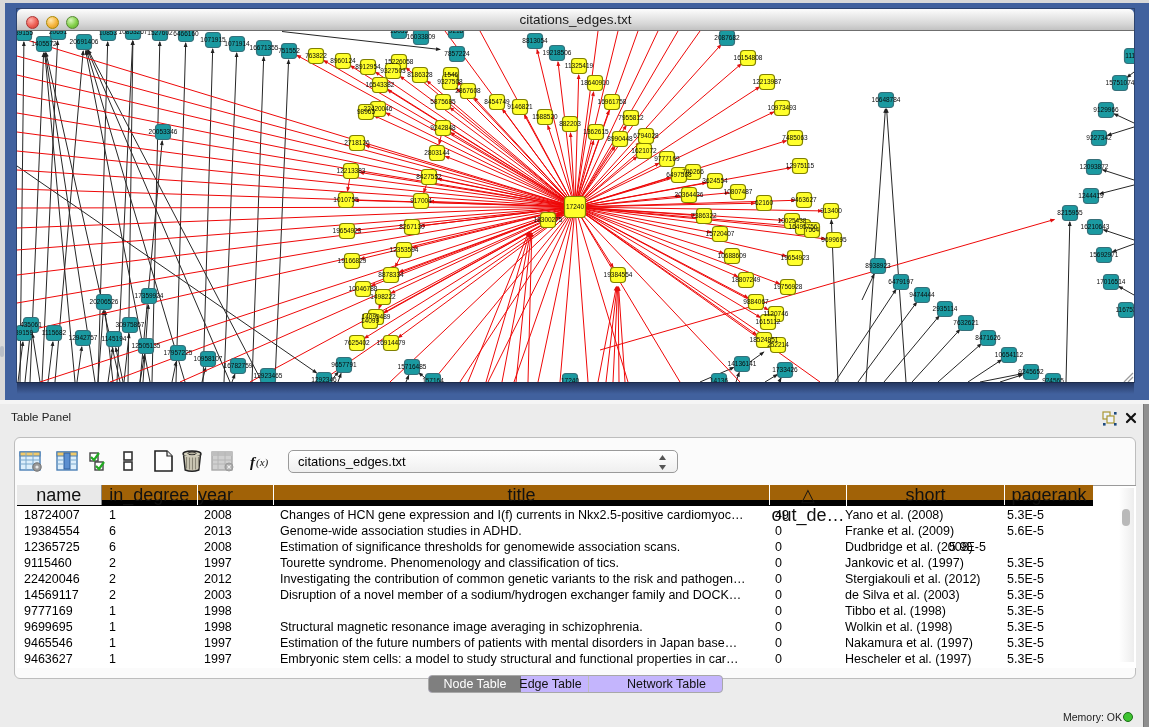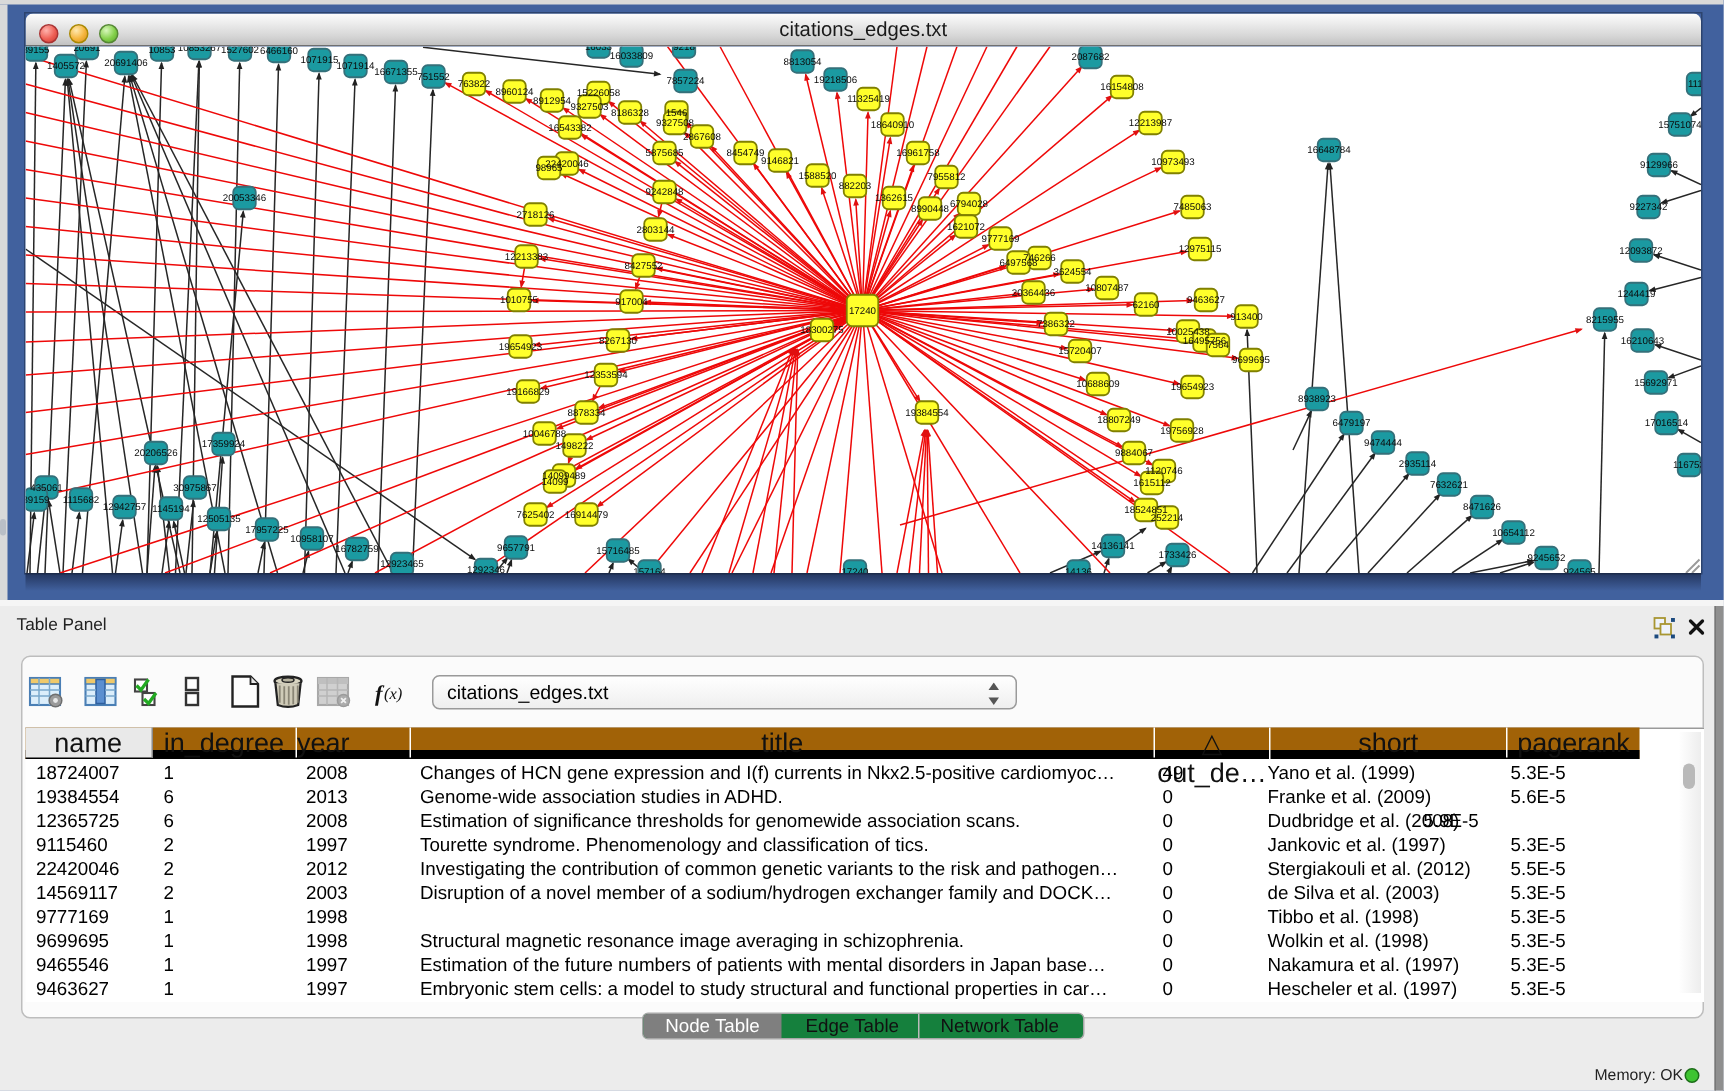--- a/index.html
+++ b/index.html
@@ -605,21 +605,21 @@
   <div class="abs" style="left:753px;top:0;width:77px;height:36px;border-right:1px solid #fff;box-sizing:border-box;text-align:center;line-height:20px">△ out_de…</div>
   <div class="abs" style="left:830px;top:0;width:158px;height:20px;border-right:1px solid #fff;box-sizing:border-box;text-align:center;line-height:20px">short</div>
   <div class="abs" style="left:988px;top:0;width:88px;height:32px;text-align:center;line-height:20px">pagerank</div>
 </div>
 <div style="position:absolute;left:0;top:508px;width:1080px;height:16px;font-size:12.5px;color:#000">
     <span style="position:absolute;left:24px">18724007</span>
     <span style="position:absolute;left:109px">1</span>
     <span style="position:absolute;left:204px">2008</span>
     <span style="position:absolute;left:280px">Changes of HCN gene expression and I(f) currents in Nkx2.5-positive cardiomyoc…</span>
     <span style="position:absolute;left:775px">49</span>
-    <span style="position:absolute;left:845px">Yano et al. (1999)</span>
+    <span style="position:absolute;left:845px">Yano et al. (2008)</span>
     <span style="position:absolute;left:1007px">5.3E-5</span>
   </div>
 <div style="position:absolute;left:0;top:524px;width:1080px;height:16px;font-size:12.5px;color:#000">
     <span style="position:absolute;left:24px">19384554</span>
     <span style="position:absolute;left:109px">6</span>
     <span style="position:absolute;left:204px">2013</span>
     <span style="position:absolute;left:280px">Genome-wide association studies in ADHD.</span>
     <span style="position:absolute;left:775px">0</span>
     <span style="position:absolute;left:845px">Franke et al. (2009)</span>
     <span style="position:absolute;left:1007px">5.6E-5</span>
@@ -692,20 +692,20 @@
     <span style="position:absolute;left:204px">1997</span>
     <span style="position:absolute;left:280px">Embryonic stem cells: a model to study structural and functional properties in car…</span>
     <span style="position:absolute;left:775px">0</span>
     <span style="position:absolute;left:845px">Hescheler et al. (1997)</span>
     <span style="position:absolute;left:1007px">5.3E-5</span>
   </div>
 
 <div class="abs" style="left:1119px;top:488px;width:15px;height:174px;background:linear-gradient(90deg,#ffffff,#ededed)"></div>
 <div class="abs" style="left:1122px;top:509px;width:8px;height:17px;background:#b9b9b9;border-radius:4px"></div>
 
-<div class="abs" style="left:428px;top:675px;width:295px;height:18px;border:1px solid #a8a8a8;border-radius:4px;background:#15803d;box-sizing:border-box;font-size:12.5px">
+<div class="abs" style="left:428px;top:675px;width:295px;height:18px;border:1px solid #a8a8a8;border-radius:4px;background:#c4b5fd;box-sizing:border-box;font-size:12.5px">
   <div class="abs" style="left:0;top:0;width:92px;height:16px;background:#7f7f7f;border-radius:3px 0 0 3px;color:#fff;text-align:center;line-height:16px">Node Table</div>
-  <div class="abs" style="left:108px;top:0;width:76px;height:16px;border-right:1px solid #bbb;box-sizing:border-box;color:#111;text-align:left;line-height:16px">Edge Table</div>
+  <div class="abs" style="left:84px;top:0;width:76px;height:16px;border-right:1px solid #bbb;box-sizing:border-box;color:#111;text-align:center;line-height:16px">Edge Table</div>
   <div class="abs" style="left:182px;top:0;width:111px;height:16px;color:#111;text-align:center;line-height:16px">Network Table</div>
 </div>
 
 <div class="abs" style="left:1063px;top:711px;font-size:10.5px;color:#222">Memory: OK</div>
 <div class="abs" style="left:1123px;top:712px;width:10px;height:10px;border-radius:50%;background:#3ec431;border:1px solid #1c6e18;box-sizing:border-box"></div>
 
 </body></html>

